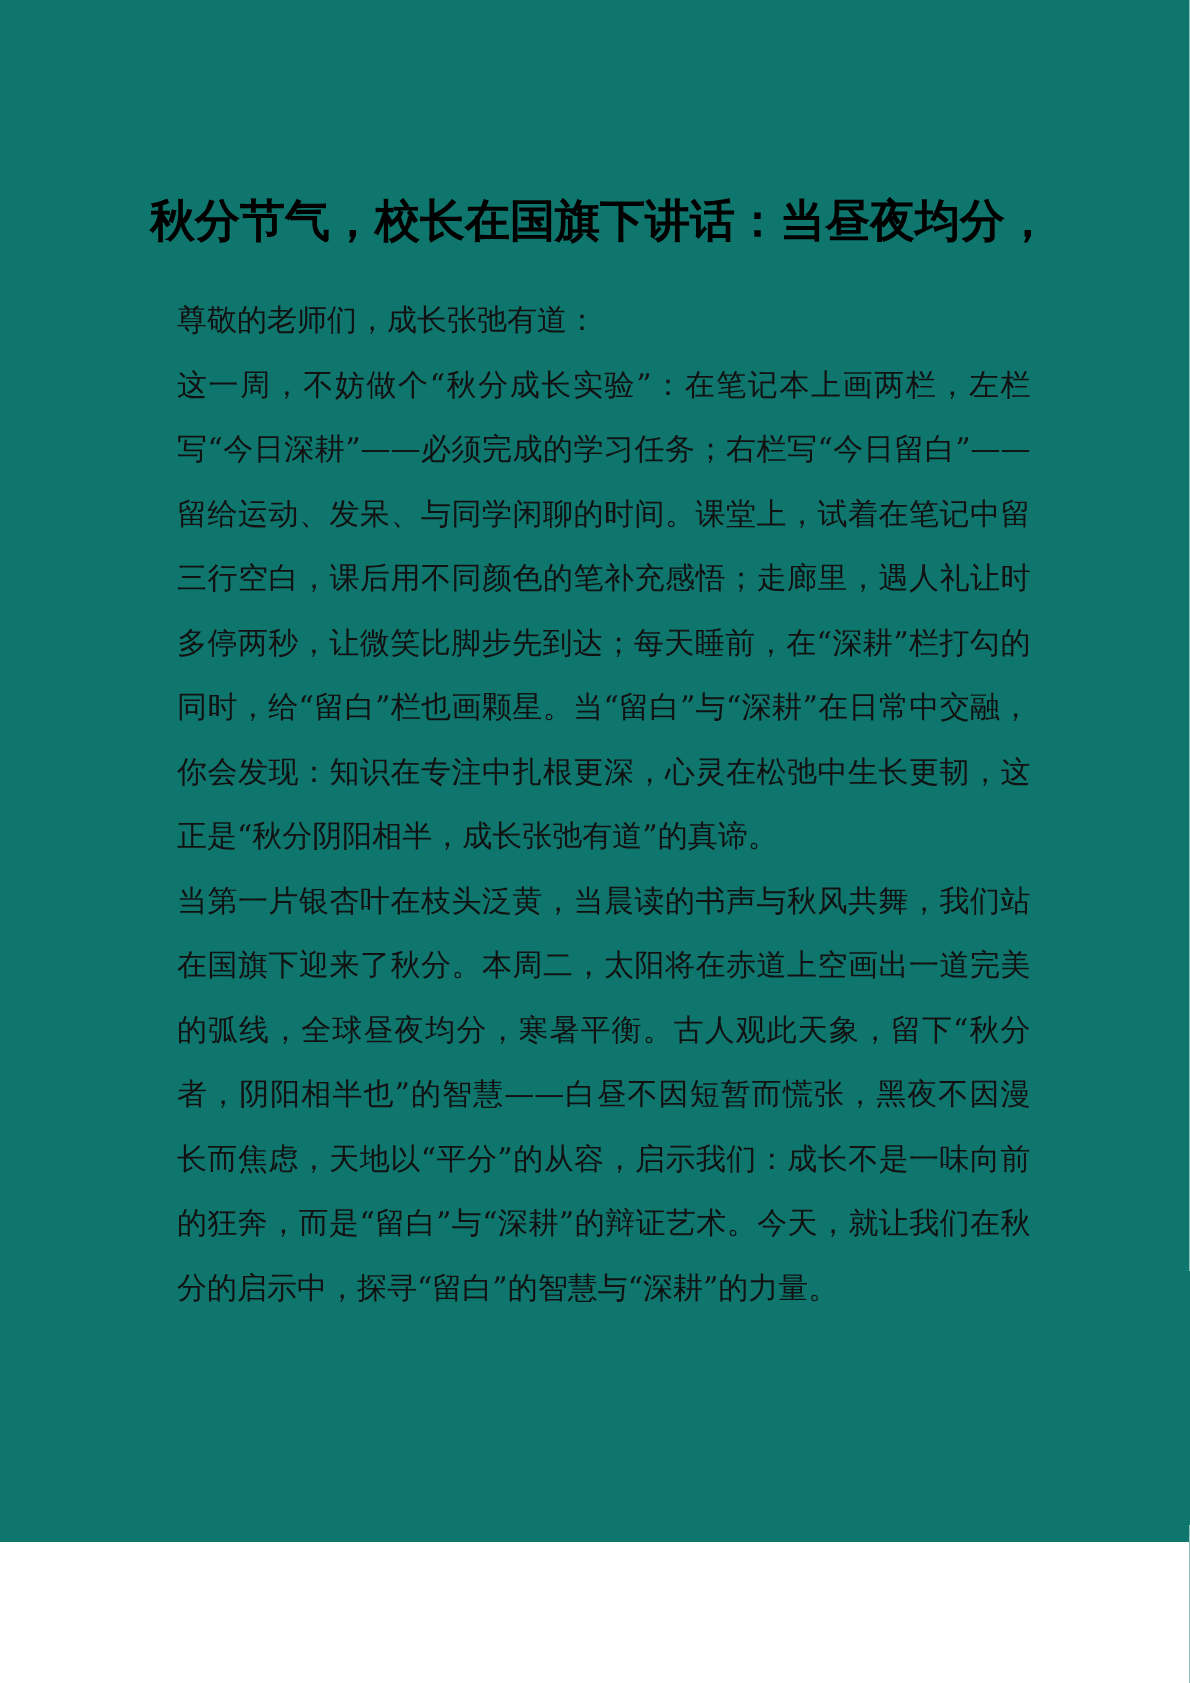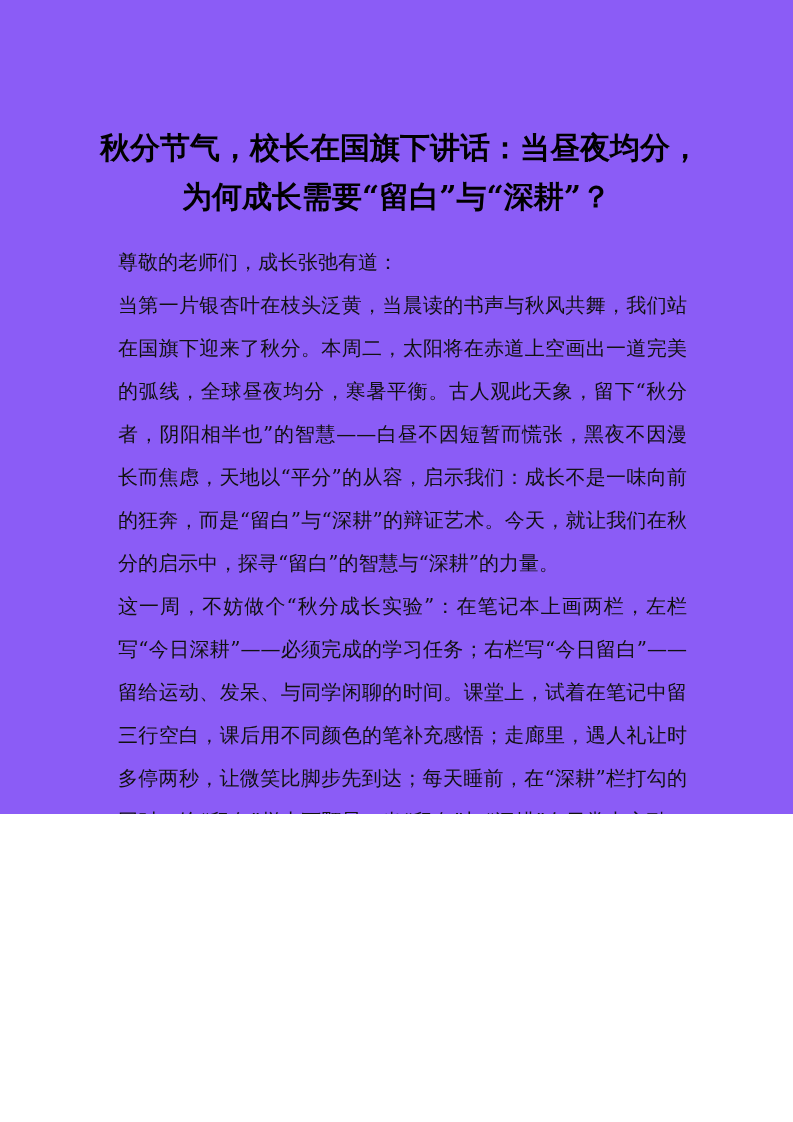--- a/index.html
+++ b/index.html
@@ -3,22 +3,22 @@
   <meta charset="utf-8">
   <style>
     html, body {
       margin: 0;
       padding: 0;
       background: #ffffff;
     }
     .page {
       position: relative;
       width: 793px;
-      height: 814px;
-      background: #8b5cf6;
+      height: 1028px;
+      background: #0f766e;
       overflow: hidden;
       font-family: "DejaVu Serif", "Liberation Serif", serif;
       color: #000000;
       box-sizing: border-box;
     }
     .doc-title {
       margin: 123px 100px 20px 100px;
       font-size: 30px;
       font-weight: bold;
       line-height: 49px;
@@ -41,22 +41,21 @@
       padding: 0;
     }
   </style>
 </head>
 <body>
 
 <div class="page">
 
   <h1 class="doc-title">
     <span class="title-line">秋分节气，校长在国旗下讲话：当昼夜均分，</span>
-    <span class="title-line">为何成长需要“留白”与“深耕”？</span>
   </h1>
 
   <div class="doc-body">
     <p>尊敬的老师们，成长张弛有道：</p>
+    <p>这一周，不妨做个“秋分成长实验”：在笔记本上画两栏，左栏写“今日深耕”——必须完成的学习任务；右栏写“今日留白”——留给运动、发呆、与同学闲聊的时间。课堂上，试着在笔记中留三行空白，课后用不同颜色的笔补充感悟；走廊里，遇人礼让时多停两秒，让微笑比脚步先到达；每天睡前，在“深耕”栏打勾的同时，给“留白”栏也画颗星。当“留白”与“深耕”在日常中交融，你会发现：知识在专注中扎根更深，心灵在松弛中生长更韧，这正是“秋分阴阳相半，成长张弛有道”的真谛。</p>
     <p>当第一片银杏叶在枝头泛黄，当晨读的书声与秋风共舞，我们站在国旗下迎来了秋分。本周二，太阳将在赤道上空画出一道完美的弧线，全球昼夜均分，寒暑平衡。古人观此天象，留下“秋分者，阴阳相半也”的智慧——白昼不因短暂而慌张，黑夜不因漫长而焦虑，天地以“平分”的从容，启示我们：成长不是一味向前的狂奔，而是“留白”与“深耕”的辩证艺术。今天，就让我们在秋分的启示中，探寻“留白”的智慧与“深耕”的力量。</p>
-    <p>这一周，不妨做个“秋分成长实验”：在笔记本上画两栏，左栏写“今日深耕”——必须完成的学习任务；右栏写“今日留白”——留给运动、发呆、与同学闲聊的时间。课堂上，试着在笔记中留三行空白，课后用不同颜色的笔补充感悟；走廊里，遇人礼让时多停两秒，让微笑比脚步先到达；每天睡前，在“深耕”栏打勾的同时，给“留白”栏也画颗星。当“留白”与“深耕”在日常中交融，你会发现：知识在专注中扎根更深，心灵在松弛中生长更韧，这正是“秋分阴阳相半，成长张弛有道”的真谛。</p>
   </div>
 
 </div>
 
 </body></html>

